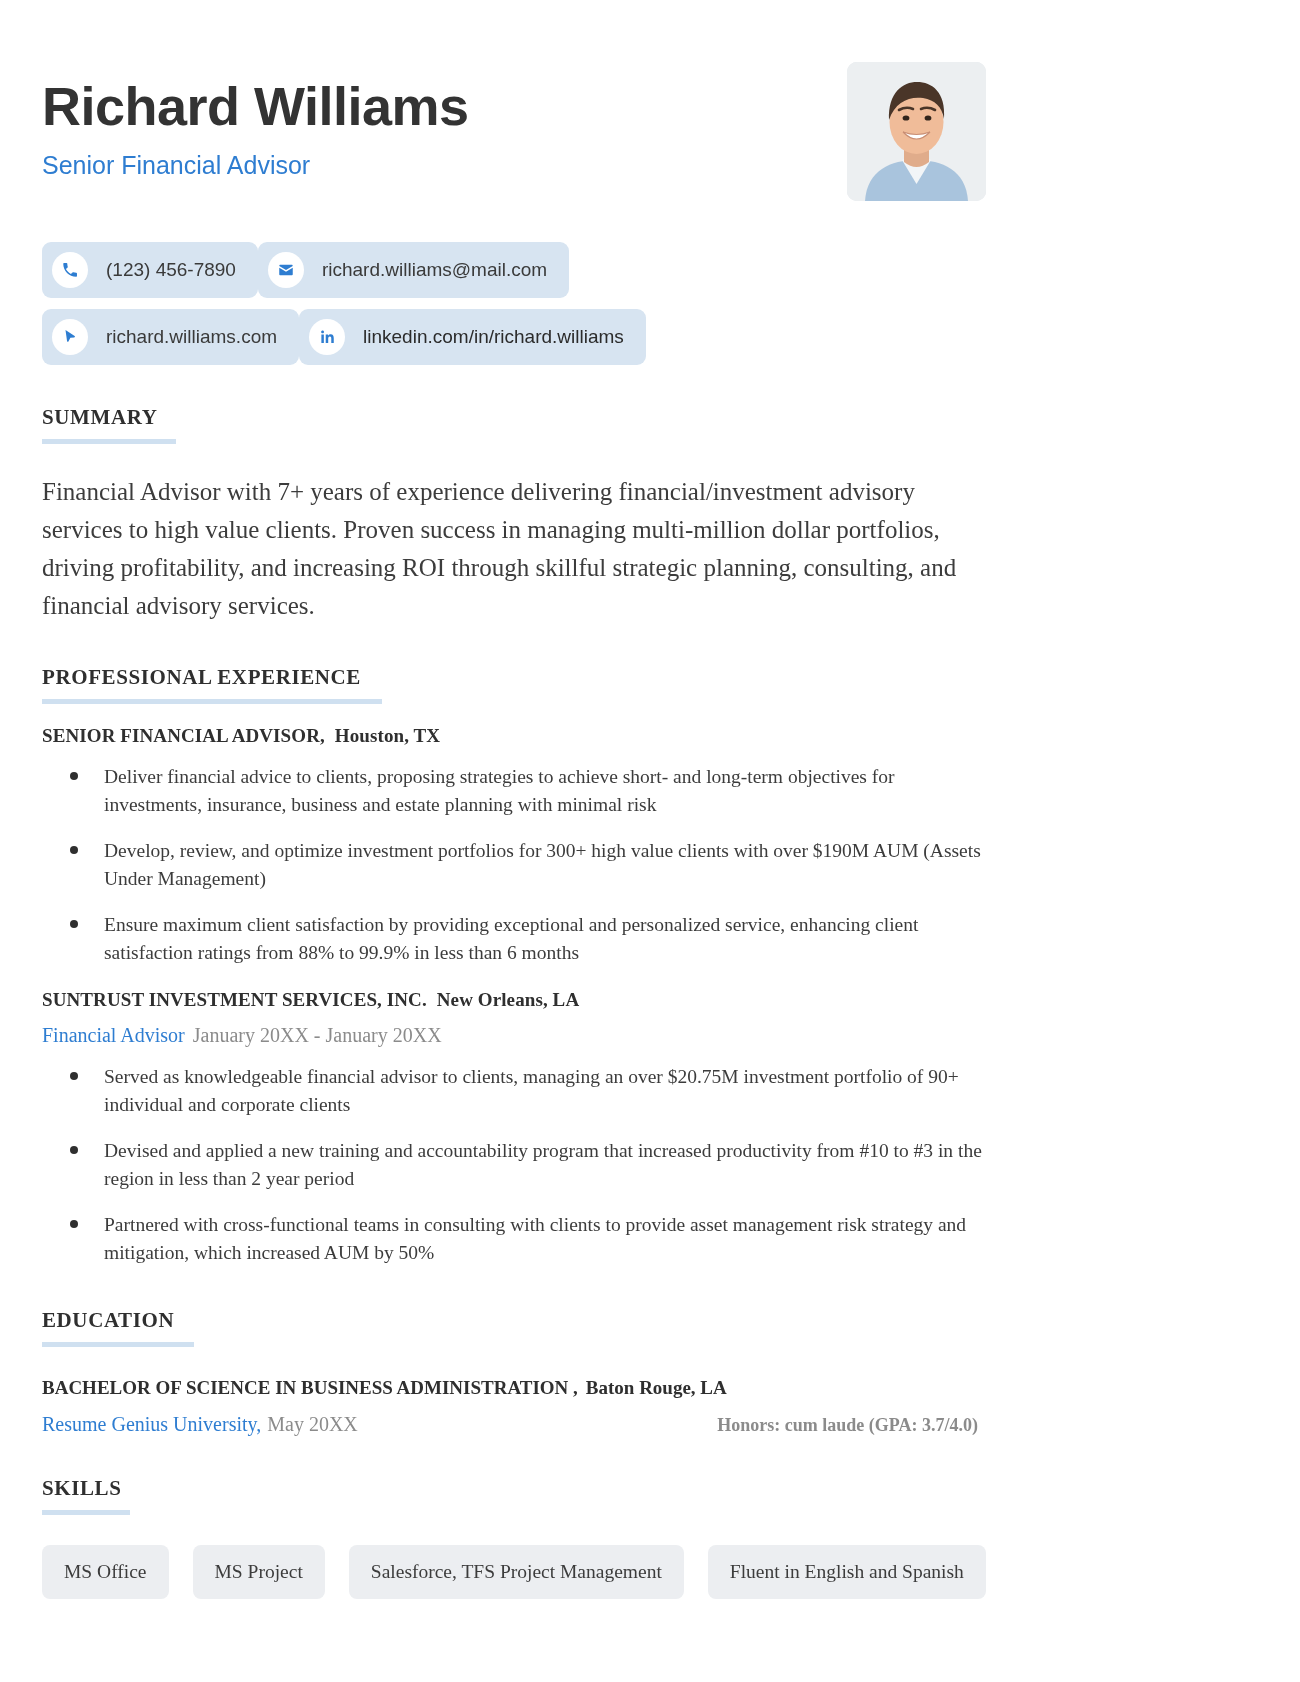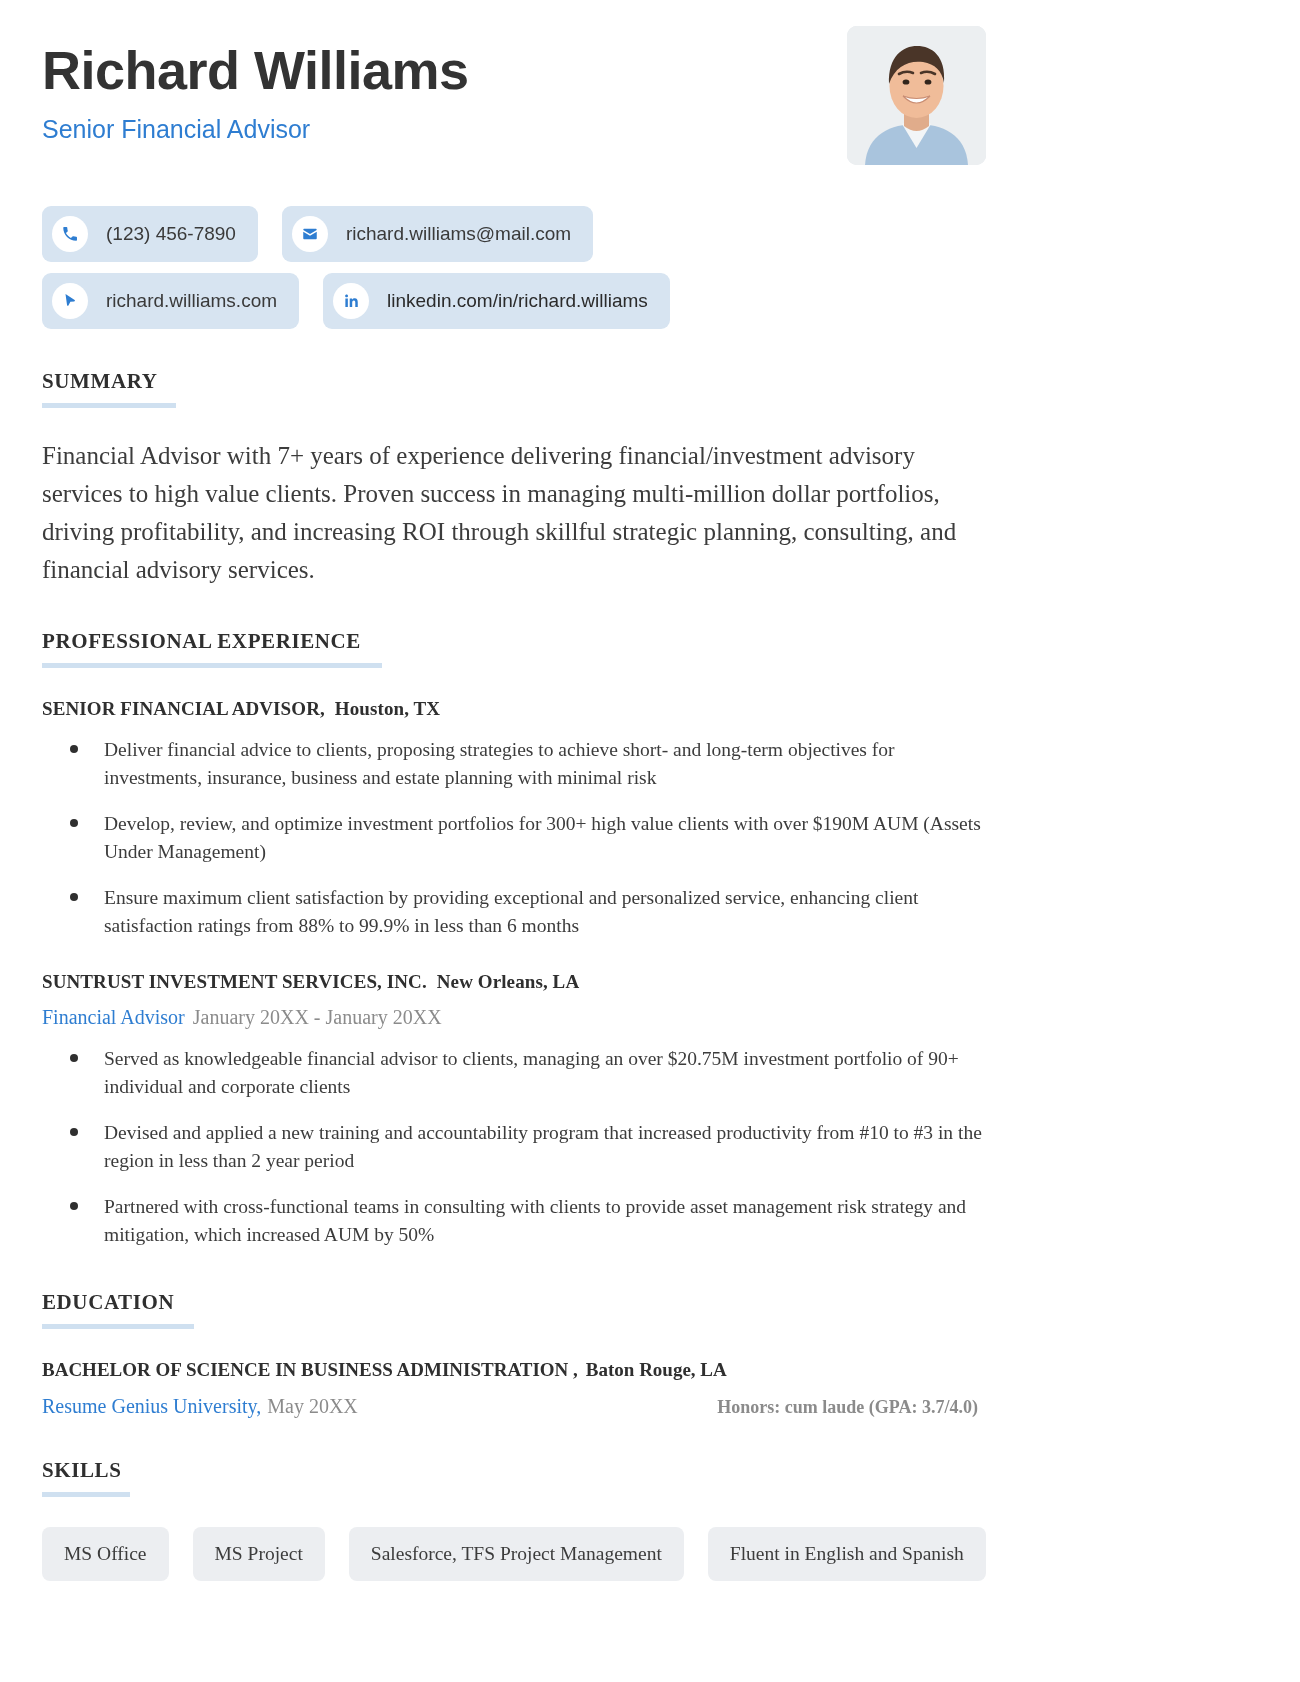--- a/index.html
+++ b/index.html
@@ -10,21 +10,21 @@
     background: #ffffff;
     font-family: "Liberation Sans", sans-serif;
     color: #333333;
     overflow: hidden;
   }
 
   .page {
     position: relative;
     width: 1028px;
     height: 1682px;
-    padding: 24px 42px 0 42px;
+    padding: 60px 42px 0 42px;
   }
 
   
   .header {
     position: relative;
     min-height: 150px;
   }
 
   .name {
     font-size: 54px;
@@ -51,21 +51,21 @@
     border-radius: 10px;
     overflow: hidden;
     background: #e8ecef;
   }
   .photo svg { display: block; width: 100%; height: 100%; }
 
   
   .contact-rows { margin-top: 32px; }
   .contact-row {
     display: flex;
-    gap: 24px;
+    gap: 0;
     margin-bottom: 11px;
   }
   .chip {
     display: inline-flex;
     align-items: center;
     background: #d7e4f1;
     border-radius: 9px;
     height: 56px;
     padding: 0 22px 0 10px;
   }
@@ -109,21 +109,21 @@
 
   .summary-text {
     margin-top: 29px;
     font-size: 25px;
     line-height: 1.52;
     color: #3c3c3c;
     max-width: 1075px;
   }
 
   
-  .job { margin-top: 30px; }
+  .job { margin-top: 21px; }
   .job:first-of-type { margin-top: 32px; }
   .job-heading {
     font-size: 19px;
     font-weight: bold;
     color: #2f2f2f;
     letter-spacing: 0.1px;
   }
   .job-heading .loc { margin-left: 10px; }
   .job-sub {
     margin-top: 13px;

